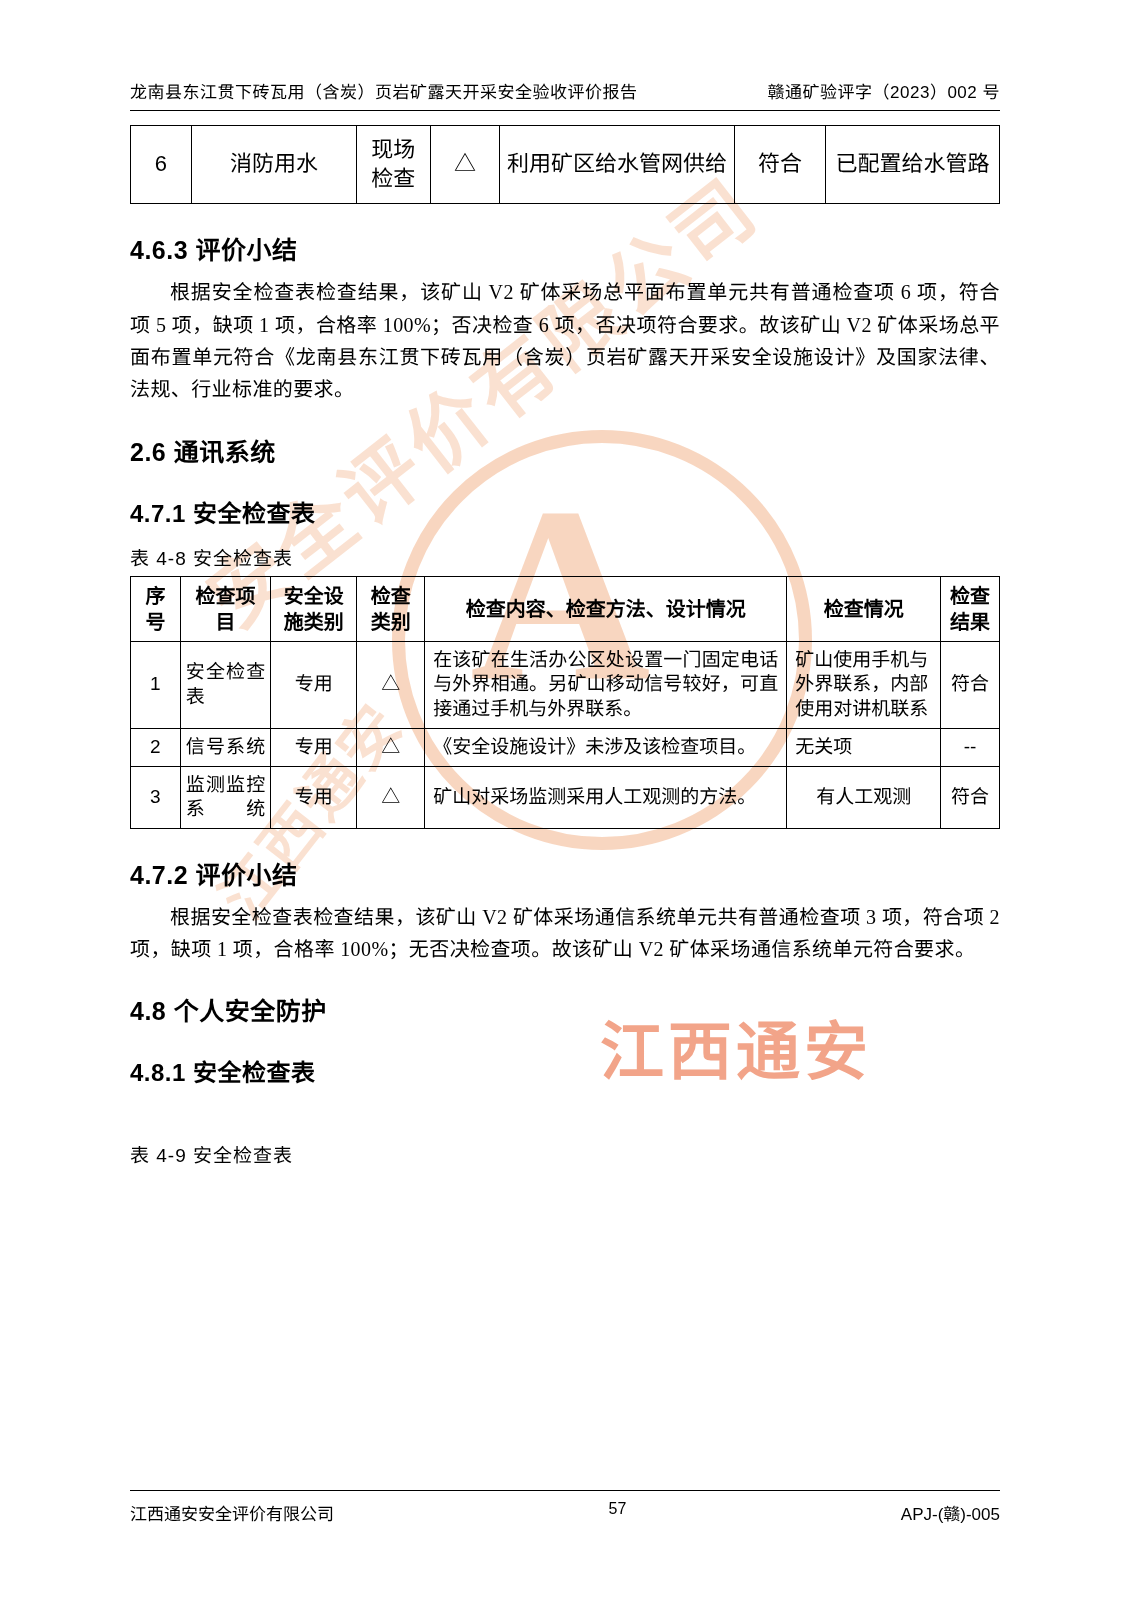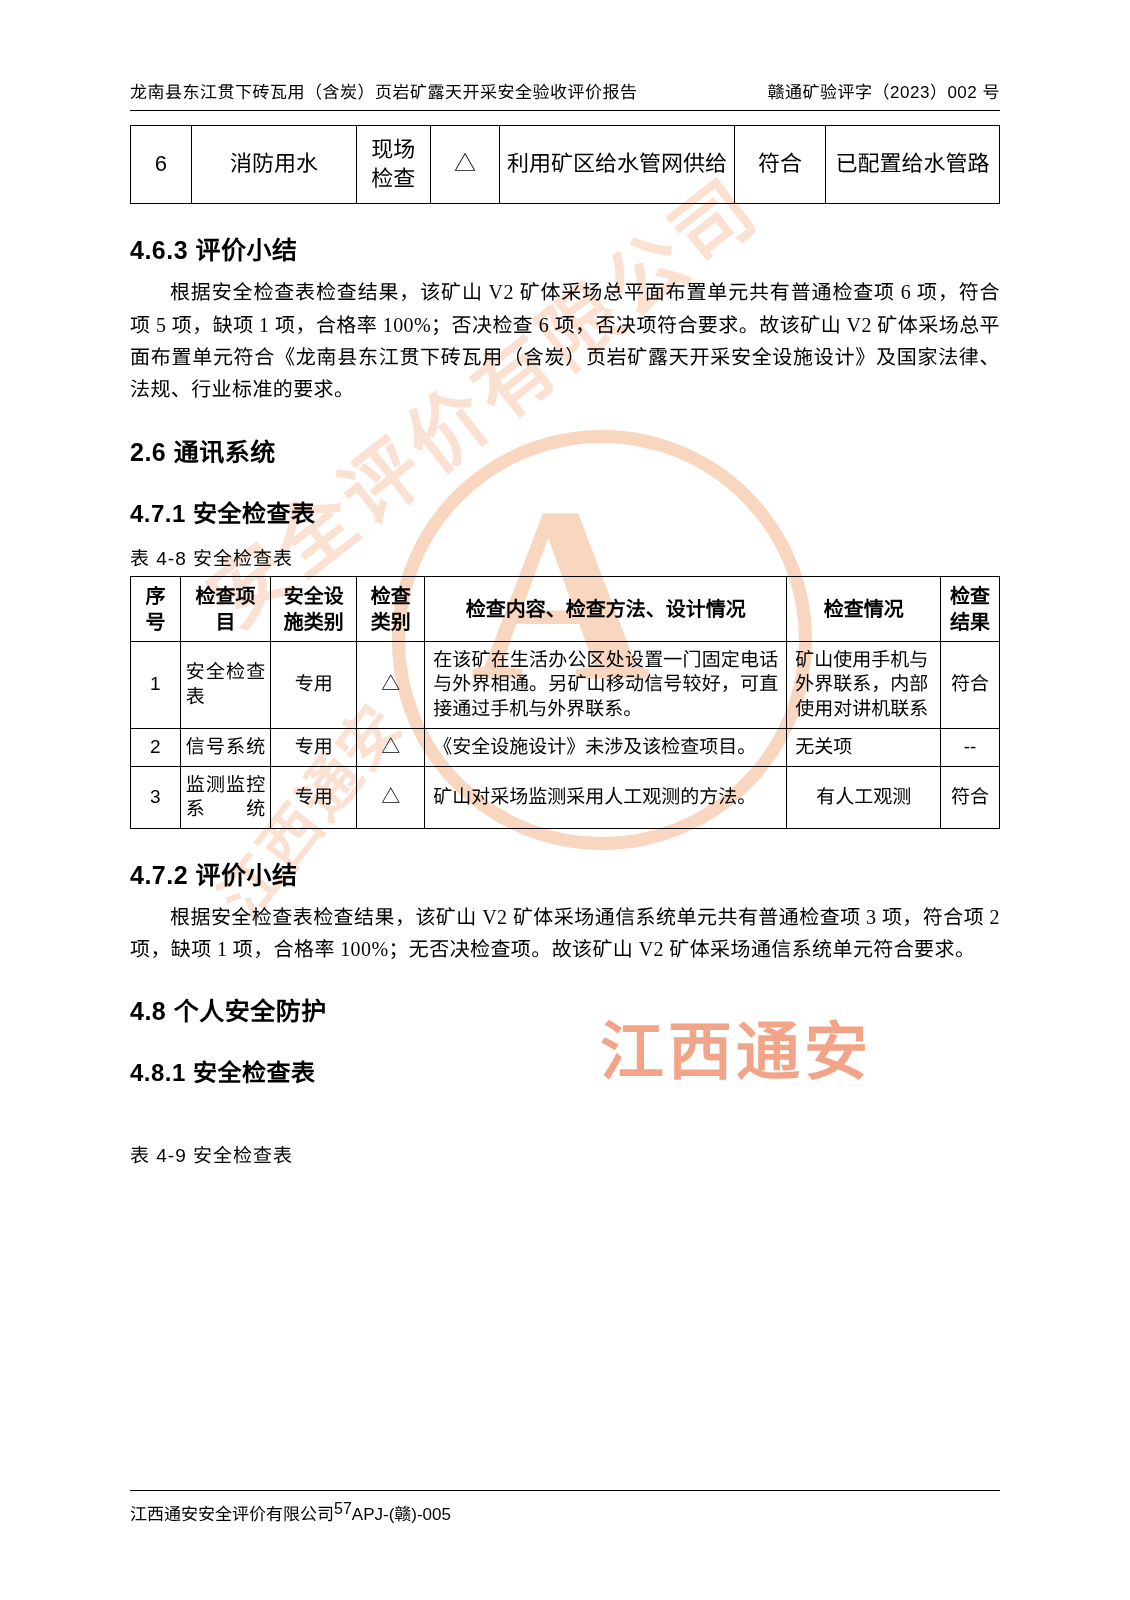--- a/index.html
+++ b/index.html
@@ -110,20 +110,21 @@
     top: 1490px;
     width: 870px;
     border-top: 1.2px solid #000;
   }
   .footer {
     position: absolute;
     left: 130px;
     top: 1500px;
     width: 870px;
     display: flex;
+    justify-content: space-between;
     font-size: 17px;
     font-family: "Liberation Sans", sans-serif;
   }
   .footer .page-no { font-size: 16px; }
   
   .content {
     position: absolute;
     left: 130px;
     top: 125px;
     width: 870px;

